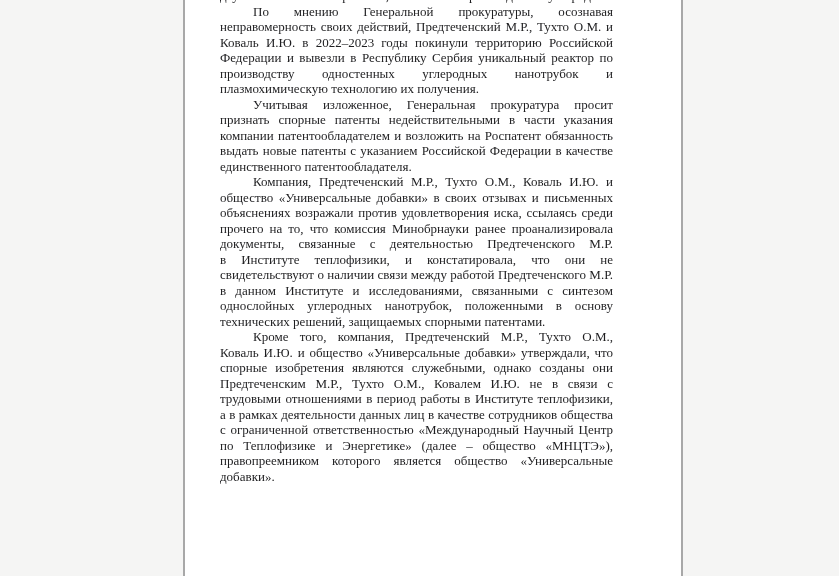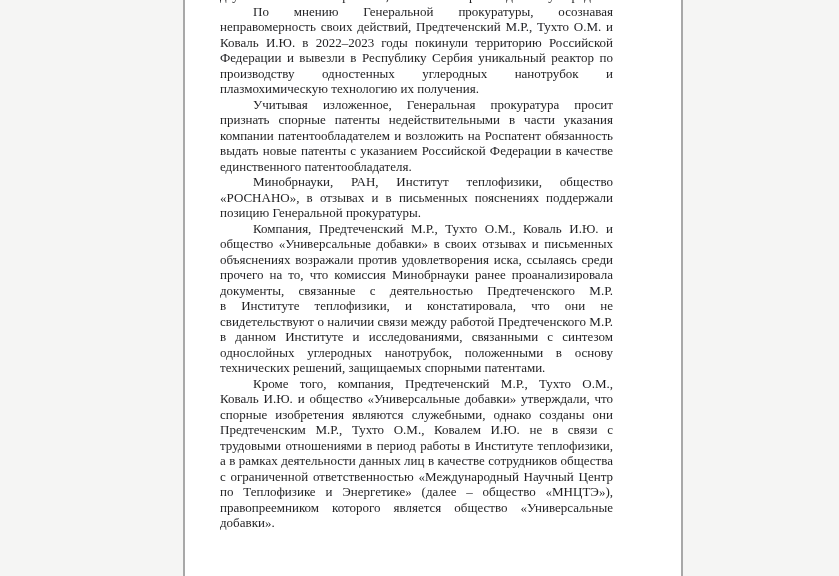--- a/index.html
+++ b/index.html
@@ -55,18 +55,17 @@
 </style>
 </head>
 <body>
 
 <div class="screen">
   <div class="paper">
     <div class="textcol">
       <p class="clipped">двух патентов на изобретения, связанные с производством углеродных</p>
       <p>По мнению Генеральной прокуратуры, осознавая неправомерность своих действий, Предтеченский&nbsp;М.Р., Тухто&nbsp;О.М. и Коваль&nbsp;И.Ю. в&nbsp;2022–2023 годы покинули территорию Российской Федерации и вывезли в Республику Сербия уникальный реактор по производству одностенных углеродных нанотрубок и плазмохимическую технологию их получения.</p>
       <p>Учитывая изложенное, Генеральная прокуратура просит признать спорные патенты недействительными в части указания компании патентообладателем и возложить на Роспатент обязанность выдать новые патенты с указанием Российской Федерации в&nbsp;качестве единственного патентообладателя.</p>
-      <p>Минобрнауки, РАН, Институт теплофизики, общество «РОСНАНО», в&nbsp;отзывах и в письменных пояснениях поддержали позицию Генеральной прокуратуры.</p>
       <p>Компания, Предтеченский&nbsp;М.Р., Тухто&nbsp;О.М., Коваль&nbsp;И.Ю. и общество «Универсальные добавки» в своих отзывах и письменных объяснениях возражали против удовлетворения иска, ссылаясь среди прочего на&nbsp;то, что комиссия Минобрнауки ранее проанализировала документы, связанные с деятельностью Предтеченского&nbsp;М.Р. в&nbsp;Институте теплофизики, и констатировала, что они не свидетельствуют о наличии связи между работой Предтеченского&nbsp;М.Р. в&nbsp;данном Институте и исследованиями, связанными с синтезом однослойных углеродных нанотрубок, положенными в основу технических решений, защищаемых спорными патентами.</p>
       <p>Кроме того, компания, Предтеченский&nbsp;М.Р., Тухто&nbsp;О.М., Коваль&nbsp;И.Ю. и общество «Универсальные добавки» утверждали, что спорные изобретения являются служебными, однако созданы они Предтеченским&nbsp;М.Р., Тухто&nbsp;О.М., Ковалем&nbsp;И.Ю. не в связи с трудовыми отношениями в период работы в Институте теплофизики, а в рамках деятельности данных лиц в качестве сотрудников общества с ограниченной ответственностью «Международный Научный Центр по Теплофизике и Энергетике» (далее – общество «МНЦТЭ»), правопреемником которого является общество «Универсальные добавки».</p>
     </div>
   </div>
 </div>
 
 </body></html>

